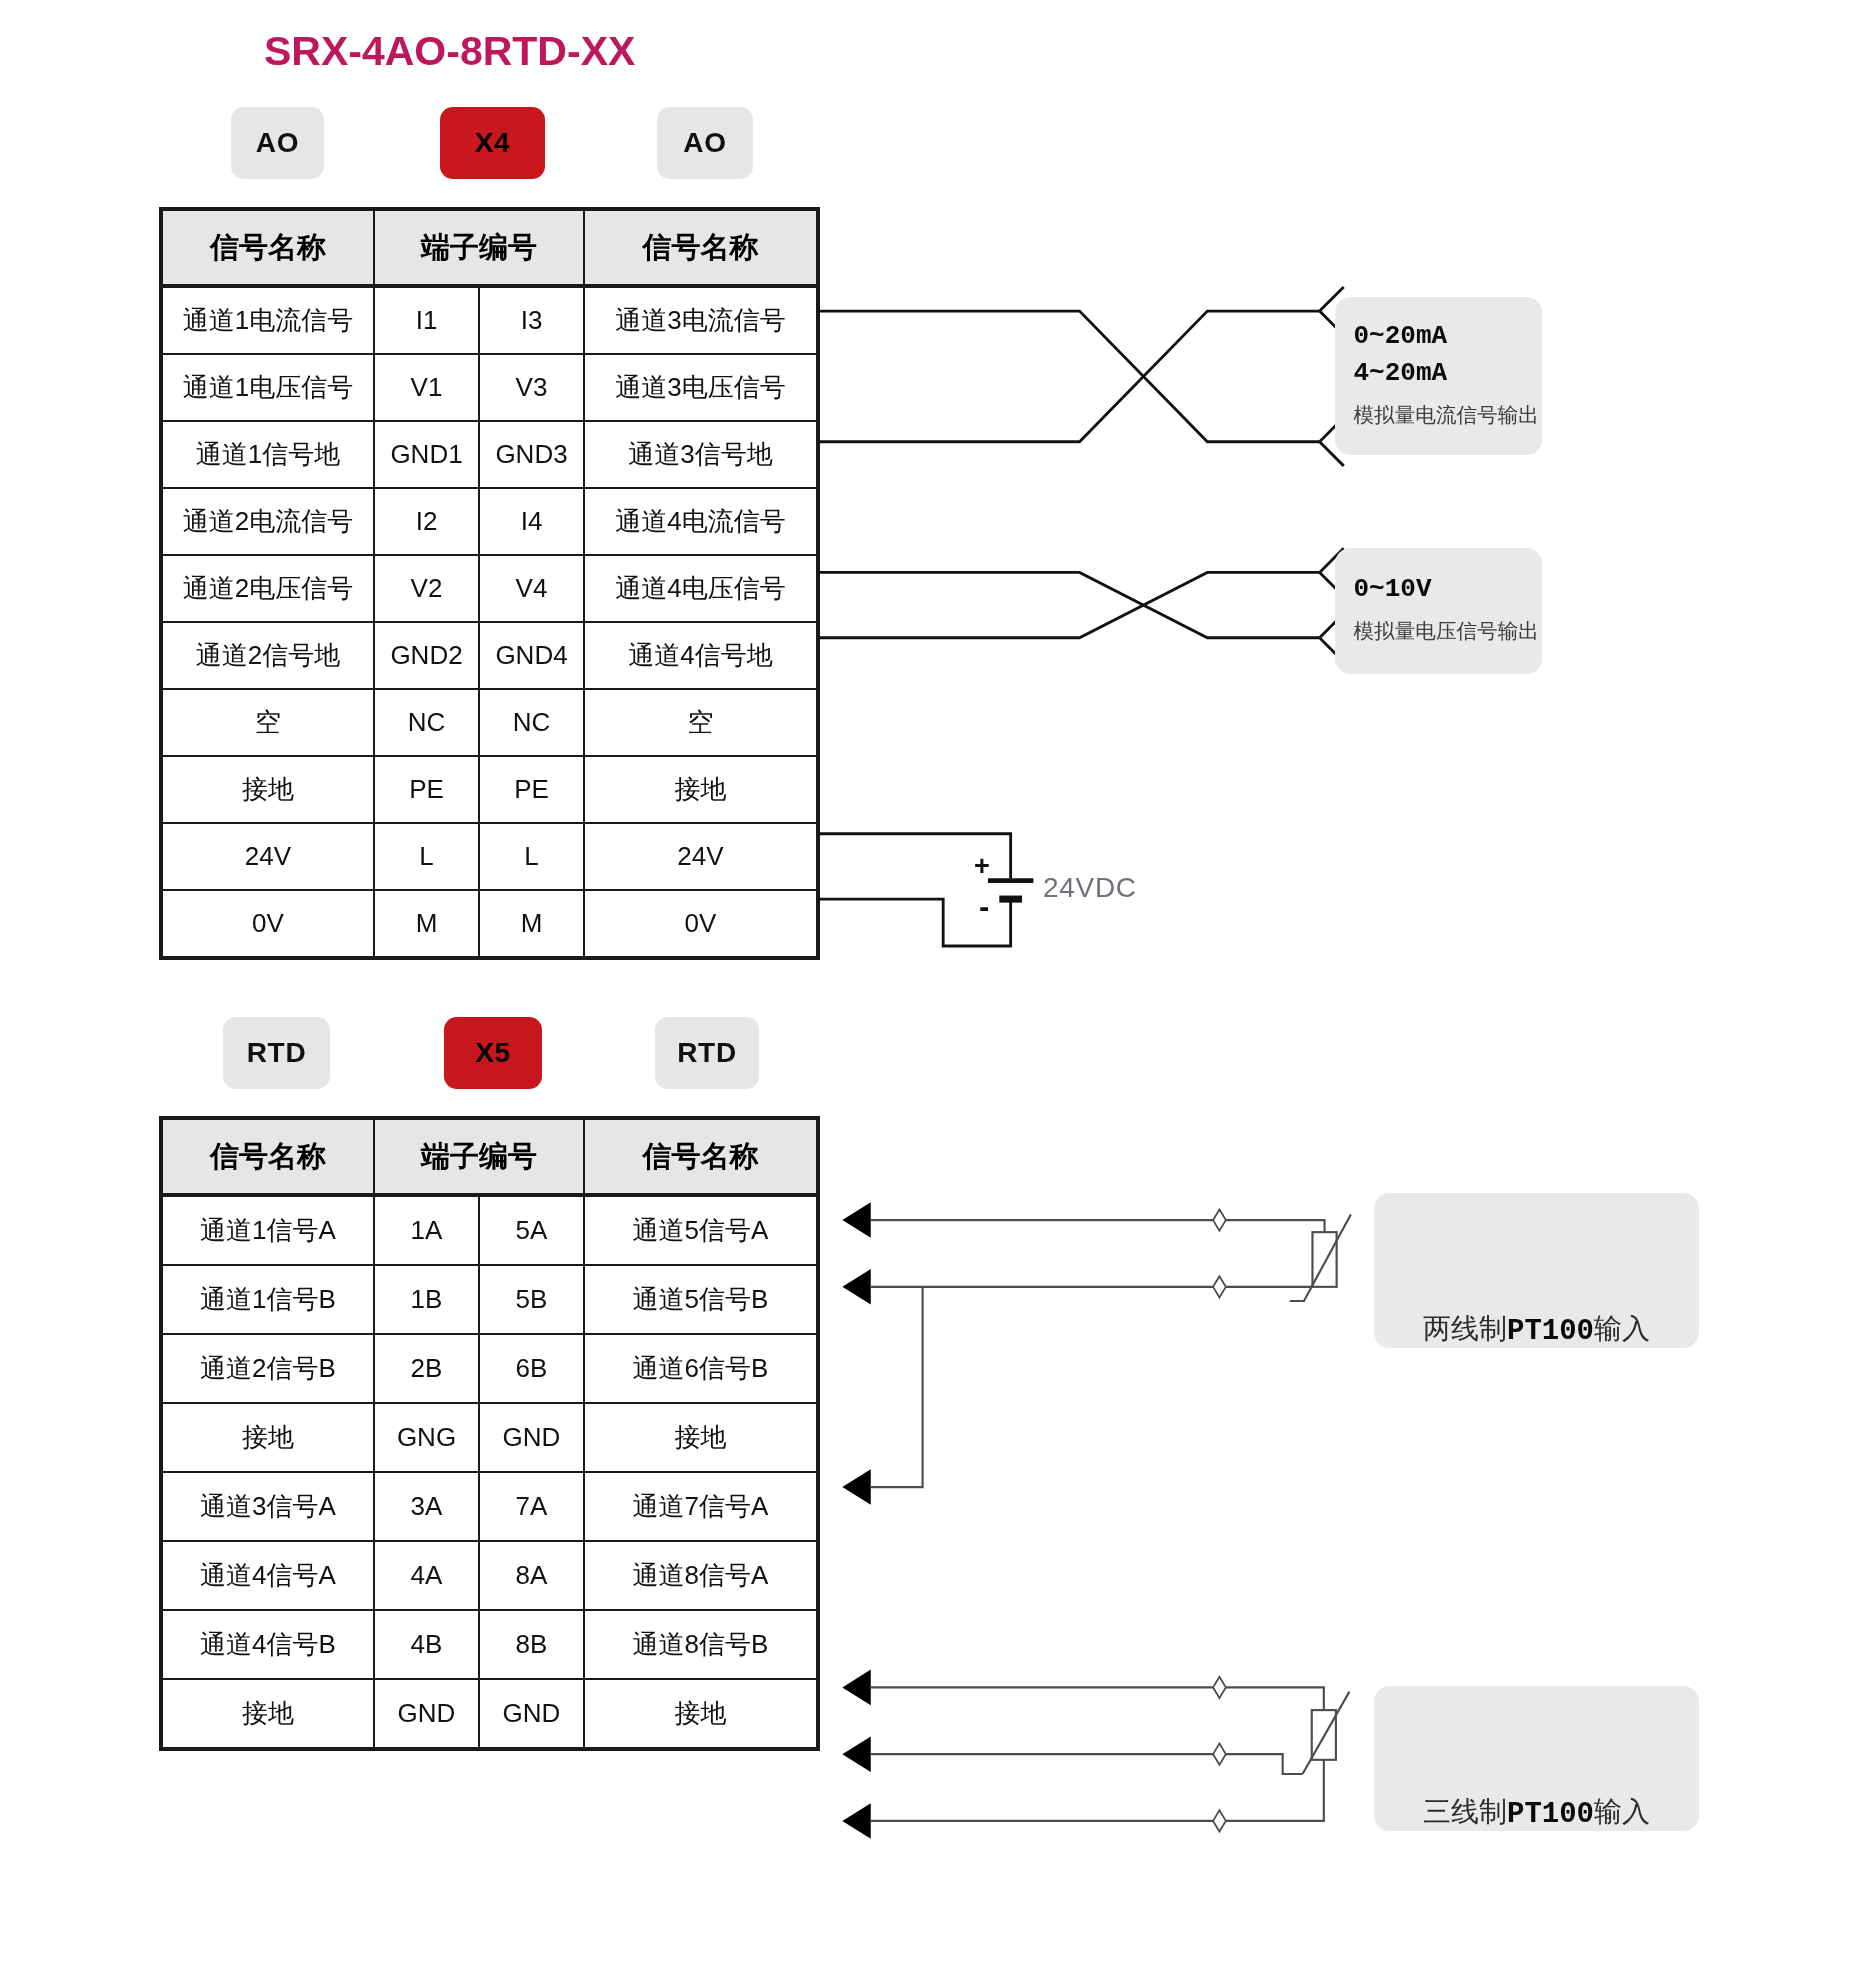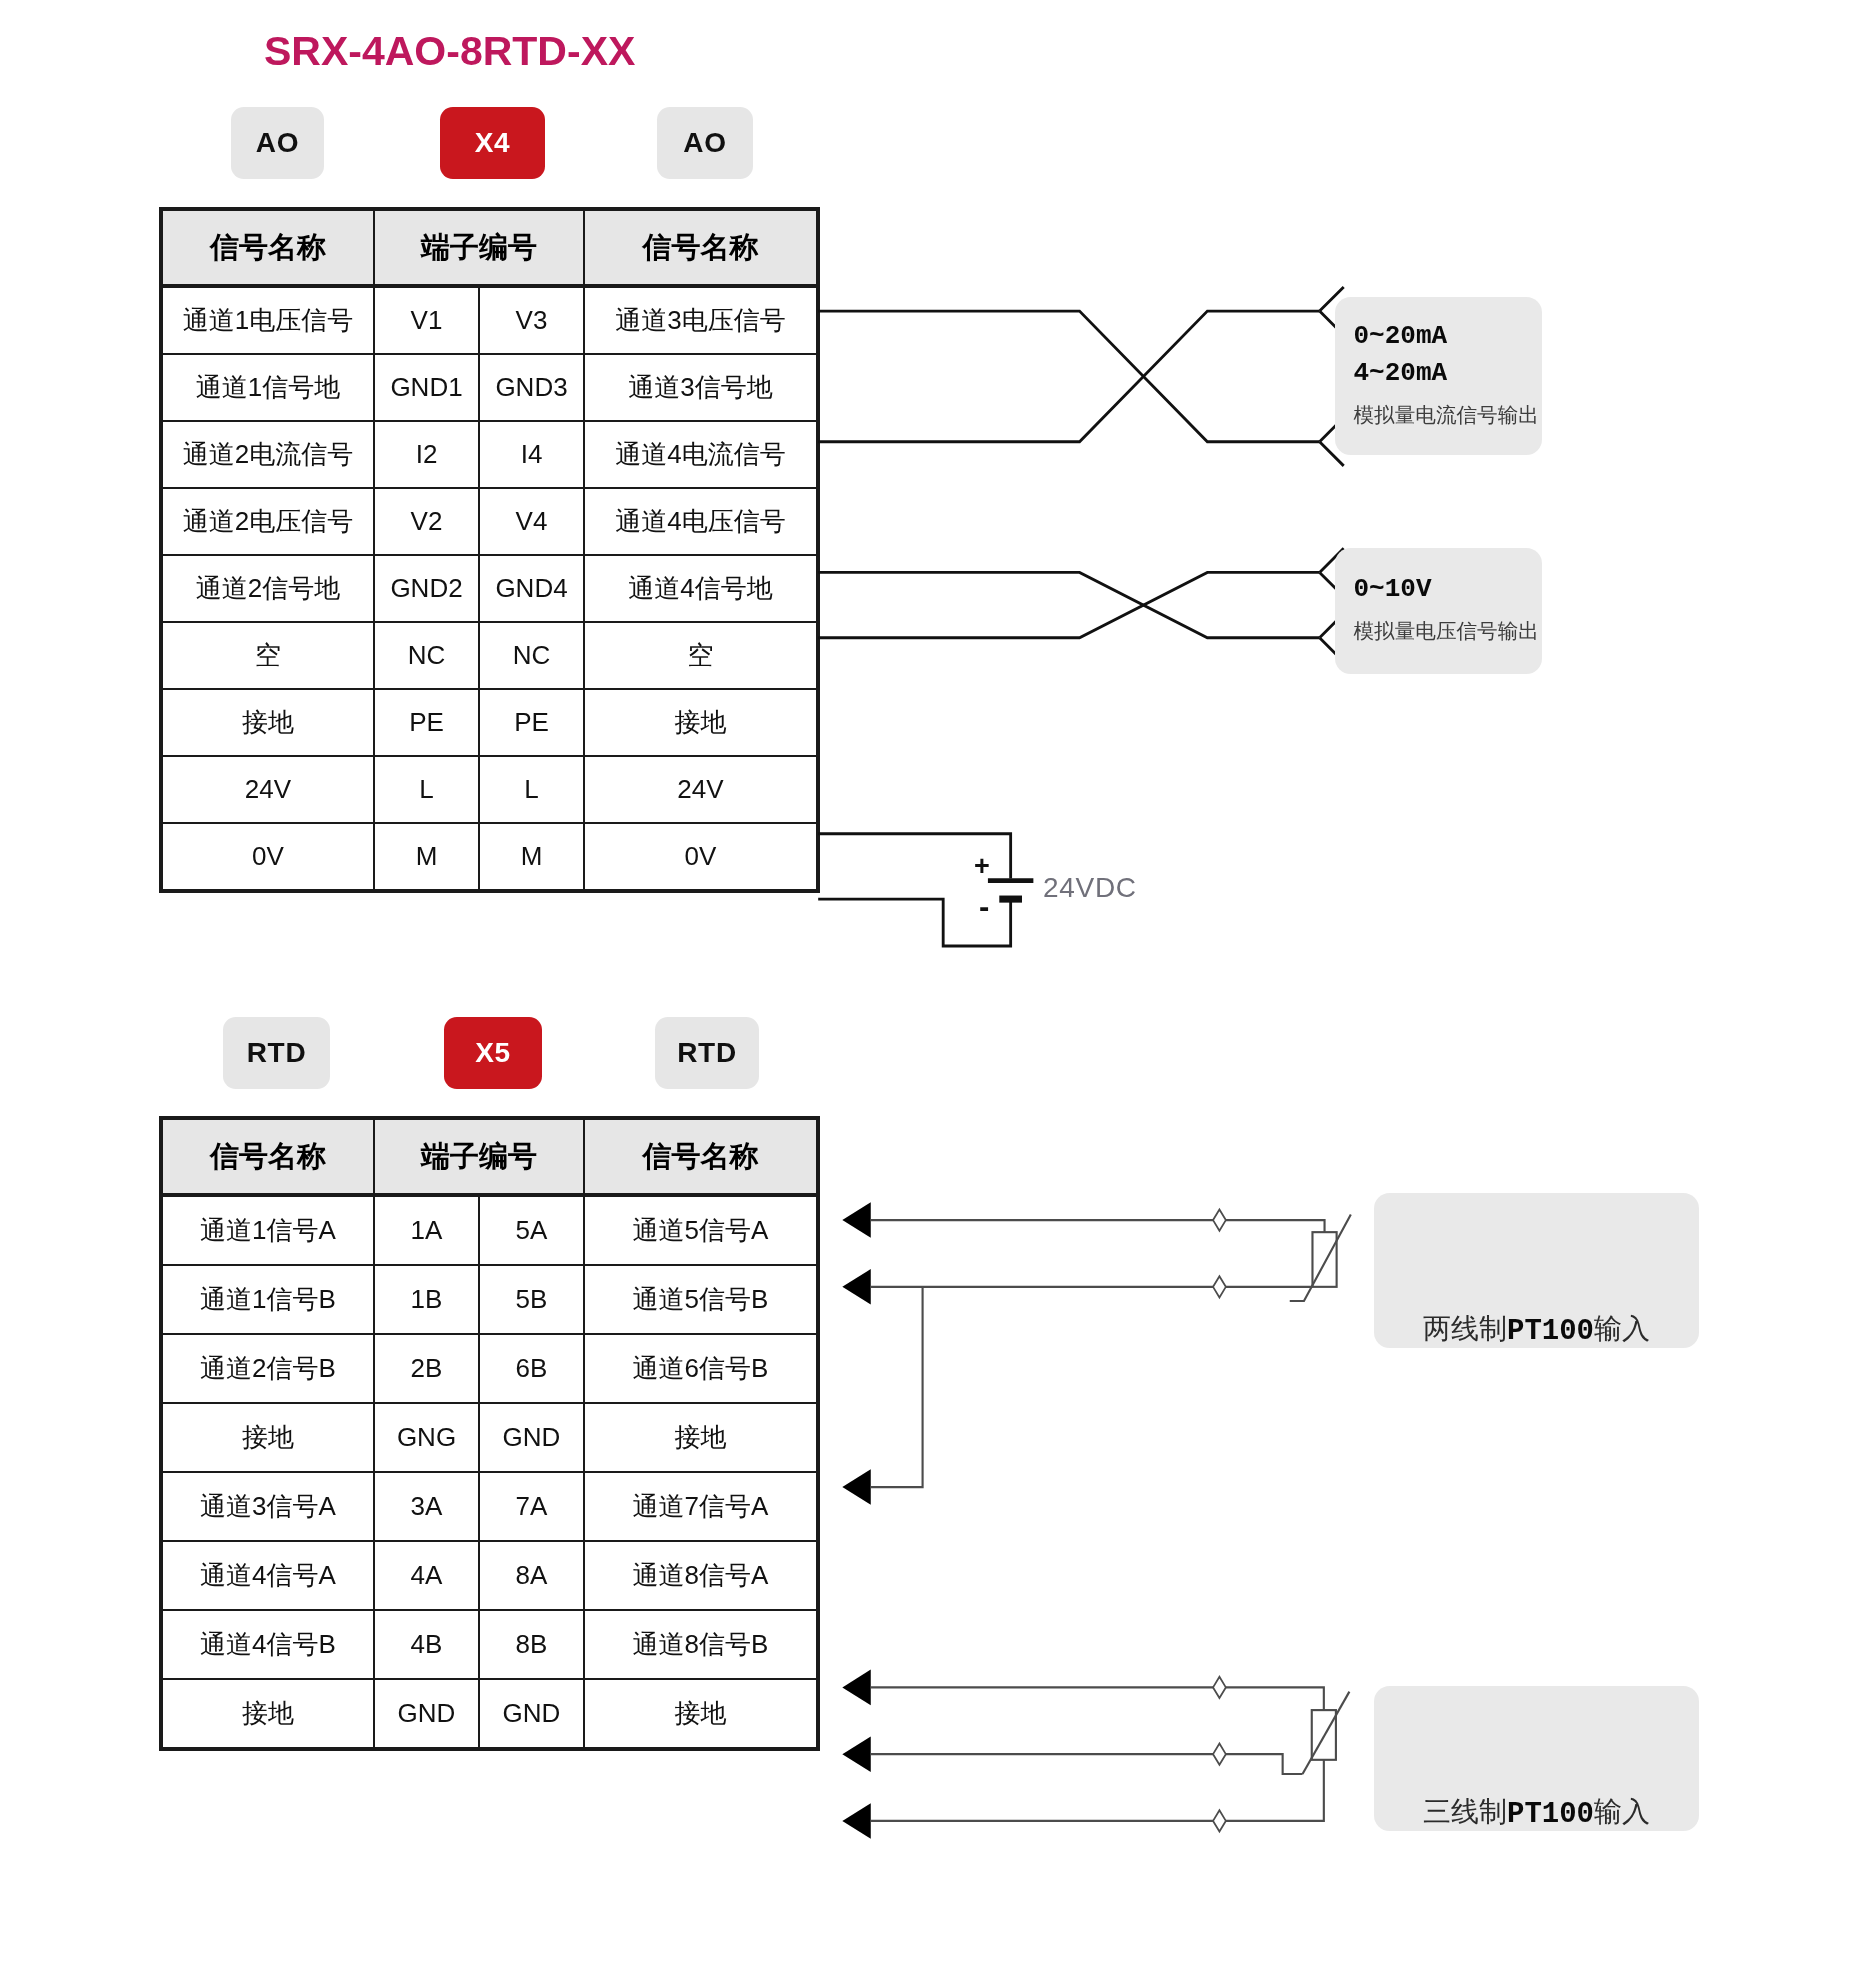--- a/index.html
+++ b/index.html
@@ -11,21 +11,21 @@
     position:absolute;left:264px;top:28px;
     font-size:41px;font-weight:800;letter-spacing:0px;color:#be185d;white-space:nowrap;
   }
   
   .badge{
     position:absolute;height:72px;border-radius:12.8px;
     display:flex;align-items:center;justify-content:center;
     background:var(--badge_gray);color:#111;
     font-size:28px;font-weight:700;letter-spacing:0.7px;
   }
-  .badge.red{background:var(--accent_red);color:#ffffff;}
+  .badge.red{background:var(--accent_red);color:#000000;}
   #badge-ao-left  {left:231px;top:107px;width:93px;}
   #badge-x4       {left:440px;top:107px;width:105px;}
   #badge-ao-right {left:657px;top:107px;width:96px;}
   #badge-rtd-left {left:223px;top:1017px;width:107px;}
   #badge-x5       {left:444px;top:1017px;width:98px;}
   #badge-rtd-right{left:655px;top:1017px;width:104px;}
 
   
   table.pin-table{
     position:absolute;left:159px;width:657px;
@@ -100,20 +100,26 @@
       </colgroup>
     <thead>
       <tr>
         <th>信号名称</th>
         <th colspan="2">端子编号</th>
         <th>信号名称</th>
       </tr>
     </thead>
     <tbody>
         <tr>
+          <td>通道1电流信号</td>
+          <td>I1</td>
+          <td>I3</td>
+          <td>通道3电流信号</td>
+        </tr>
+        <tr>
           <td>通道1电压信号</td>
           <td>V1</td>
           <td>V3</td>
           <td>通道3电压信号</td>
         </tr>
         <tr>
           <td>通道1信号地</td>
           <td>GND1</td>
           <td>GND3</td>
           <td>通道3信号地</td>

